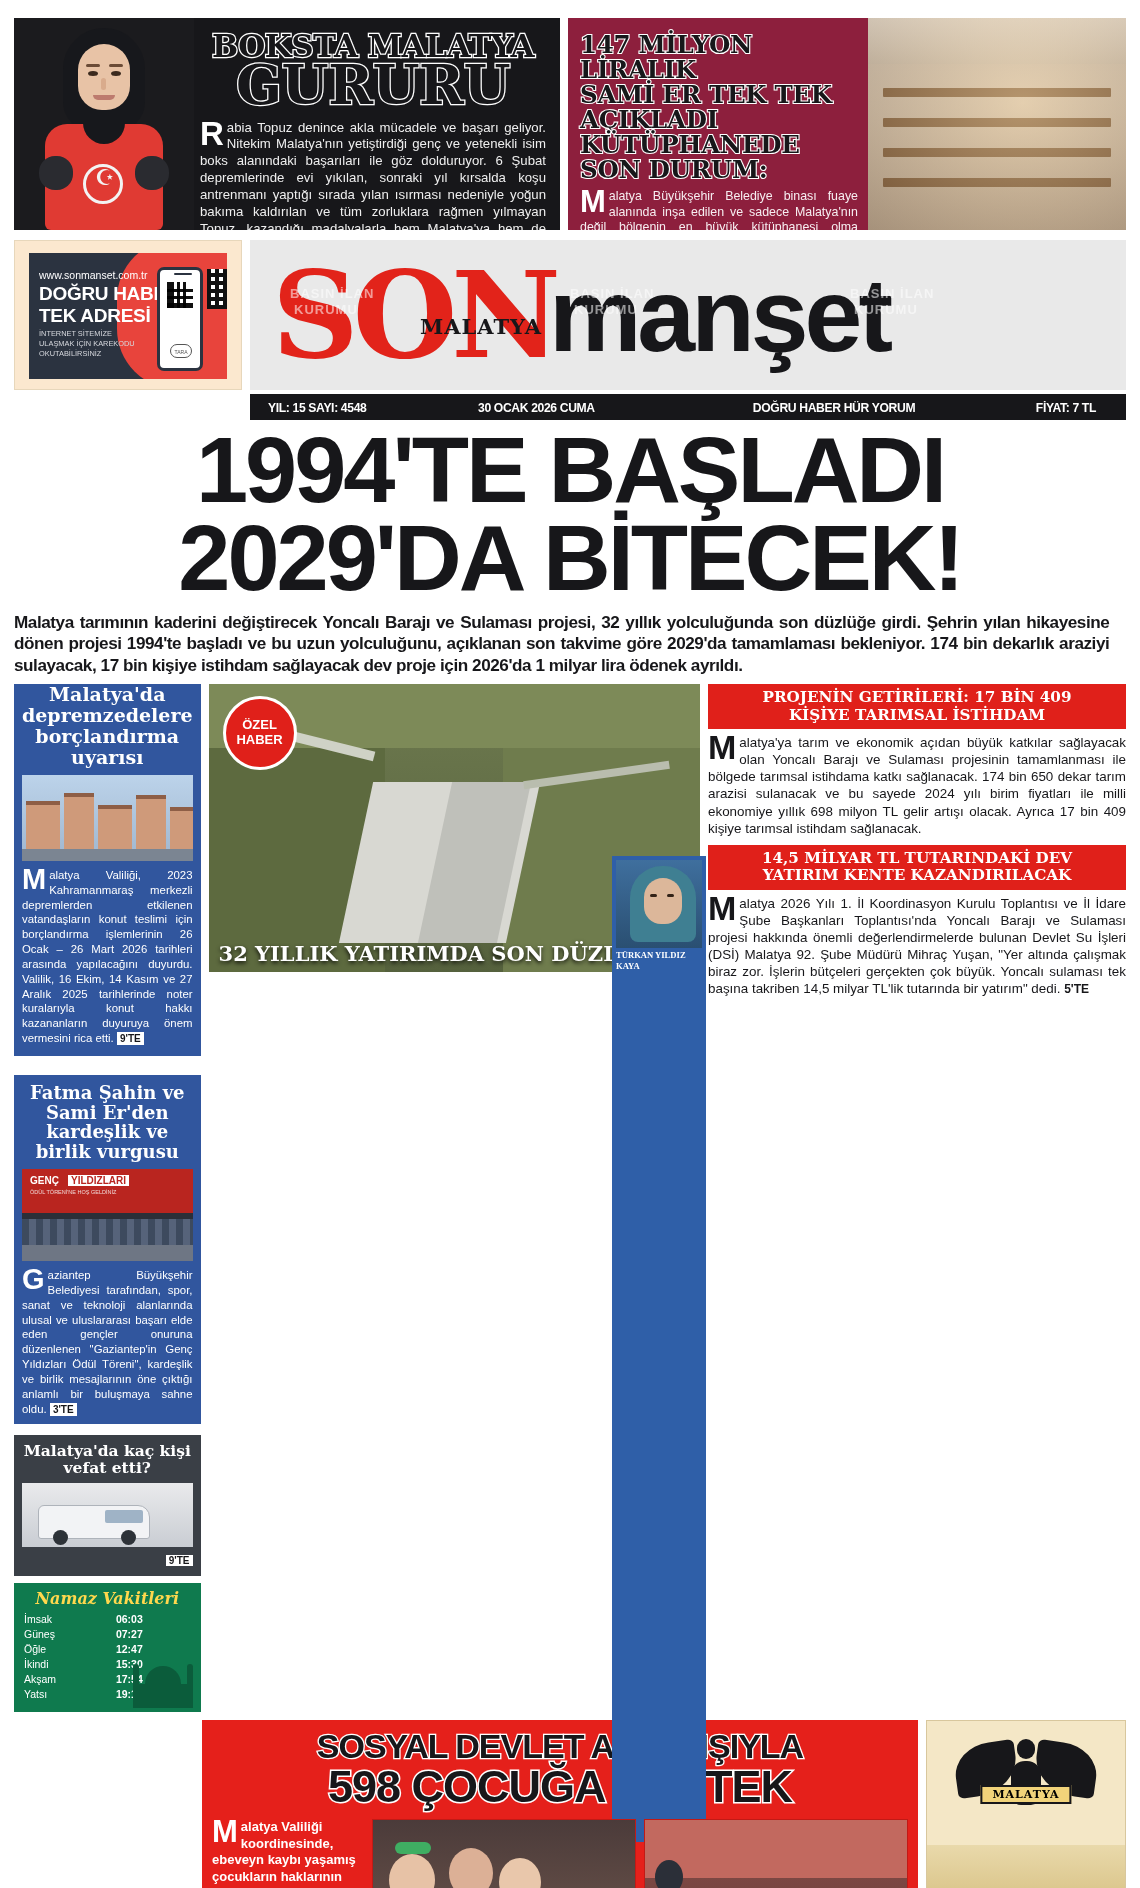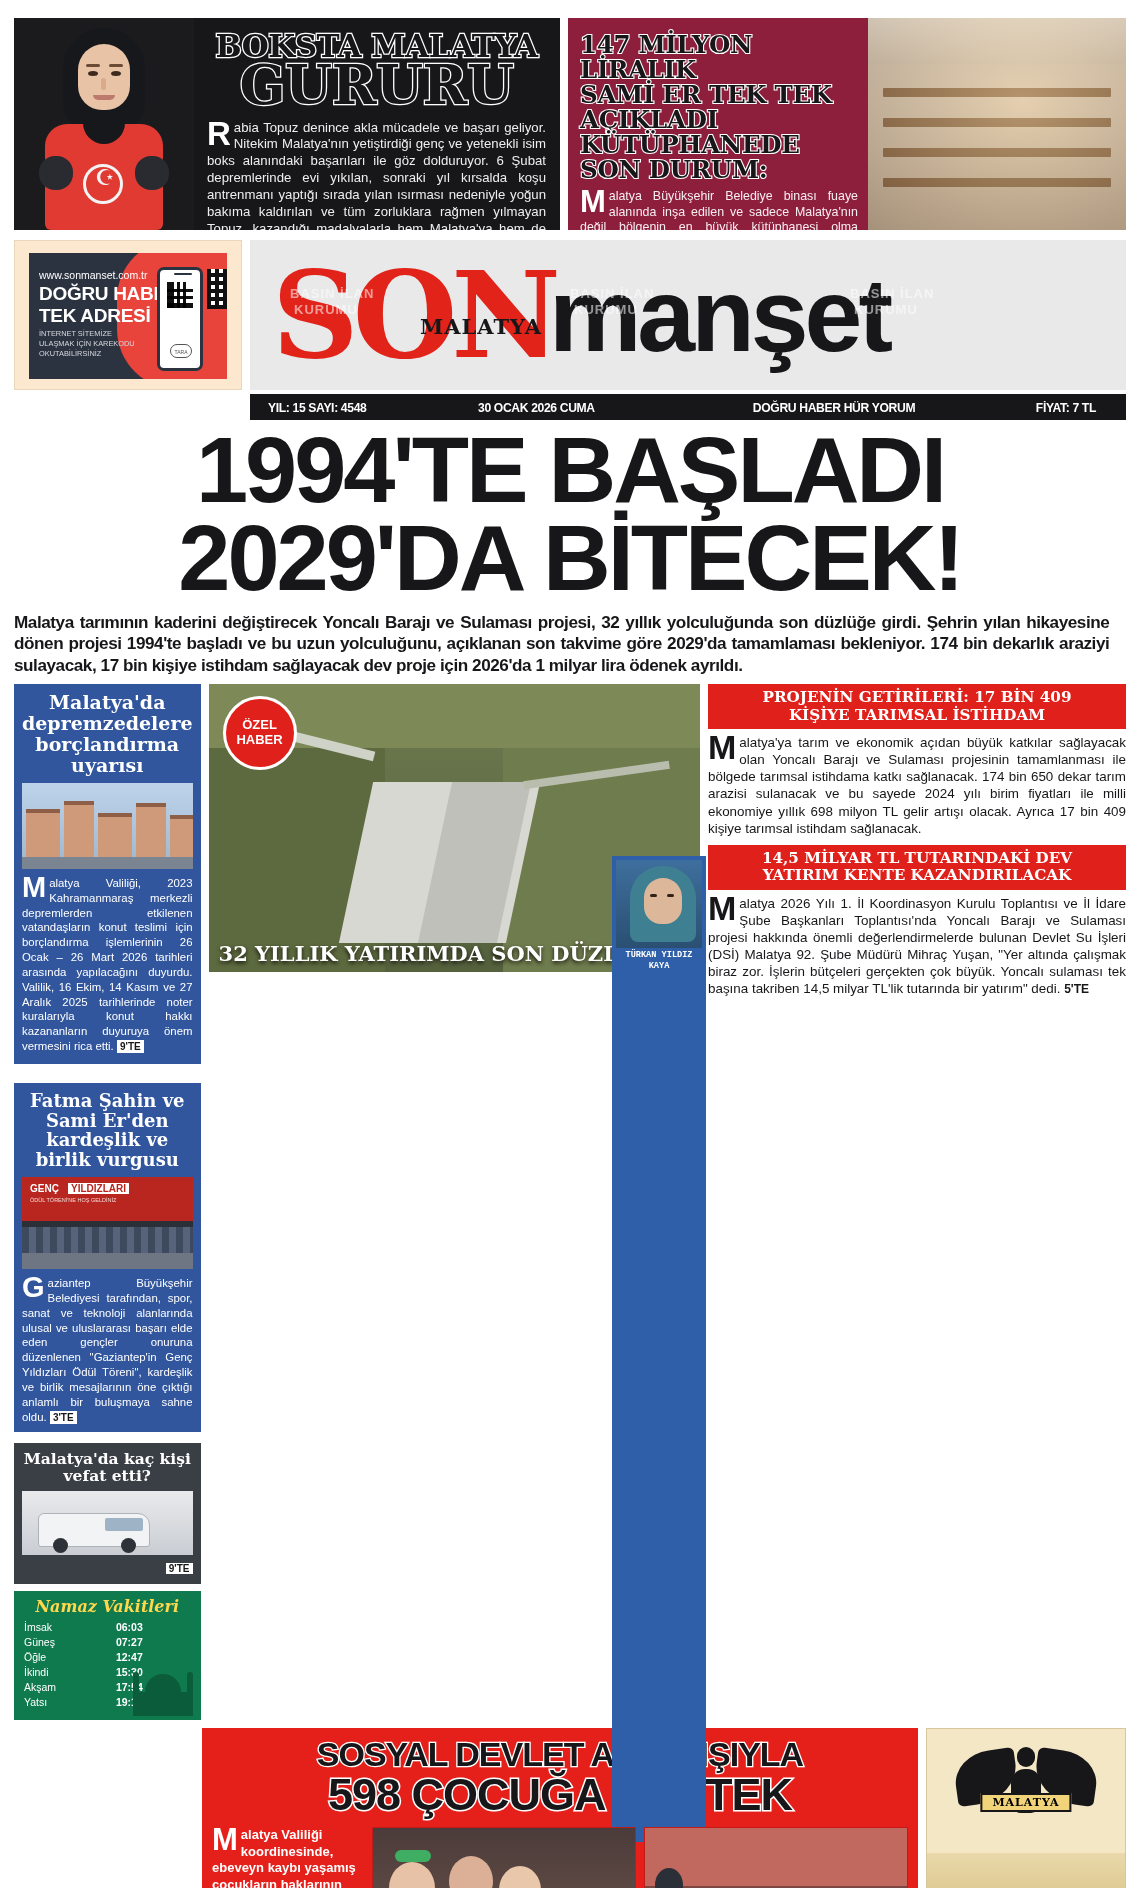--- a/index.html
+++ b/index.html
@@ -7,21 +7,21 @@
   html, body {
     width: 1140px; height: 1888px;
     background: #ffffff;
     font-family: "Liberation Sans", sans-serif;
     overflow: hidden;
   }
   .page { position: relative; width: 1140px; height: 1888px; background:#fff; padding: 10px 14px 0 14px; }
 
   
   .top-strip { display:flex; gap: 8px; height: 212px; margin-top: 8px; }
-  .teaser-black { position:relative; flex: 0 0 546px; background:#17171a; overflow:hidden; display:flex;gap:7px; }
+  .teaser-black { position:relative; flex: 0 0 546px; background:#17171a; overflow:hidden; display:flex; }
   .teaser-photo { flex: 0 0 180px; position:relative; overflow:hidden; background:#1b1b1e; }
   .boxer {
     position:absolute; left:50%; top:6px; transform:translateX(-50%);
     width:150px; height:205px;
   }
   .boxer .hijab { position:absolute; left:34px; top:4px; width:82px; height:104px; background:#17181c; border-radius:46px 46px 34px 34px; }
   .boxer .face { position:absolute; left:49px; top:20px; width:52px; height:66px; background:#e8c3a6; border-radius:26px 26px 24px 24px; }
   .boxer .brow1 { position:absolute; left:57px; top:40px; width:14px; height:3px; background:#6b4b36; border-radius:2px; }
   .boxer .brow2 { position:absolute; left:80px; top:40px; width:14px; height:3px; background:#6b4b36; border-radius:2px; }
   .boxer .eye1 { position:absolute; left:59px; top:47px; width:10px; height:5px; background:#3c2a1e; border-radius:50%; }
@@ -90,21 +90,21 @@
      font-size:92px; line-height:0.96; letter-spacing:-3px; transform:scaleX(1.02); }
   .lead { font-size:17.4px; line-height:1.24; color:#17171a; text-align:justify; margin-top:9px; font-weight:bold;
      letter-spacing:-0.45px; transform:scaleX(.985); transform-origin:left; }
 
   
   .mid { display:flex; gap:8px; margin-top:8px; }
   .col-left { flex:0 0 180px; }
   .col-mid { flex:1; }
   .col-right { flex:0 0 418px; }
 
-  .blue-card { background:#31569e; padding:8px 8px 10px 8px; }
+  .blue-card { background:#31569e; padding:0 8px 10px 8px; }
   .blue-card h3 { color:#fff; font-family:"DejaVu Serif", serif; font-size:19px; line-height:1.1; text-align:center; font-weight:bold; }
   .blue-photo { height:86px; margin-top:7px; position:relative; overflow:hidden; background:linear-gradient(#bcd3ea,#9fb6cf); }
   .bldg { position:absolute; bottom:8px; background:#cf9a7a; border-top:4px solid #8e5e46; }
   .blue-photo .road { position:absolute; left:0; right:0; bottom:0; height:12px; background:#7b8592; }
   .blue-body { color:#fff; font-size:11.4px; line-height:1.3; text-align:justify; margin-top:7px; }
   .blue-body .dropcap { float:left; font-size:29px; line-height:23px; font-weight:bold; padding-right:3px; }
   .pagetag-w { display:inline-block; background:#fff; color:#17171a; font-weight:bold; font-size:10px; padding:0 3px; }
 
   .blue-card2 { background:#31569e; padding:8px; margin-top:19px; }
   .gray-card { background:#3a3f46; margin-top:11px; padding:8px; }
@@ -139,21 +139,21 @@
   .red-head { background:#e0201a; color:#fff; font-family:"DejaVu Serif", serif; font-weight:bold; font-size:15.2px; text-align:center; padding:5px 6px; line-height:1.14; }
   .right-body { font-size:13.4px; line-height:1.28; text-align:justify; margin-top:5px; color:#17171a; }
   .right-body .dropcap { float:left; font-size:34px; line-height:27px; font-weight:bold; padding-right:3px; }
   .pagetag-b { font-weight:bold; font-size:12px; }
   .portrait { position:absolute; right:10px; bottom:46px; width:94px; background:#2f5fa8; padding:4px; }
   .portrait .ph { height:88px; background:linear-gradient(#3f6f9e,#2a4f72); position:relative; overflow:hidden; }
   .portrait .scarf { position:absolute; left:14px; top:6px; width:66px; height:76px; background:#3f7f92; border-radius:32px 32px 8px 8px; }
   .portrait .face2 { position:absolute; left:28px; top:18px; width:38px; height:46px; background:#dcb79a; border-radius:19px 19px 17px 17px; }
   .portrait .e1,.portrait .e2 { position:absolute; top:34px; width:7px; height:3px; background:#332217; border-radius:2px; }
   .portrait .e1 { left:34px; } .portrait .e2 { left:51px; }
-  .portrait .cap { color:#fff; font-family:Liberation Mono, monospace; font-weight:bold; font-size:8.6px; text-align:center; padding:3px 0 1px; line-height:1.15; }
+  .portrait .cap { color:#fff; font-family:Liberation Serif, serif; font-weight:bold; font-size:8.6px; padding:3px 0 1px; line-height:1.15; }
 
   
   .row2 { display:flex; gap:8px; margin-top:8px; }
   .r2-left { flex:0 0 180px; }
   .r2-mid { flex:1; }
   .r2-right { flex:0 0 200px; }
 
   .red-panel { background:#e5201b; padding:9px 10px 10px 10px; }
   .rp-h1 { font-family:"Liberation Sans", sans-serif; font-weight:bold; color:#17171a; -webkit-text-stroke:2.6px #fff; paint-order:stroke fill;
       font-size:34px; line-height:1; letter-spacing:-1px; text-align:center; }

